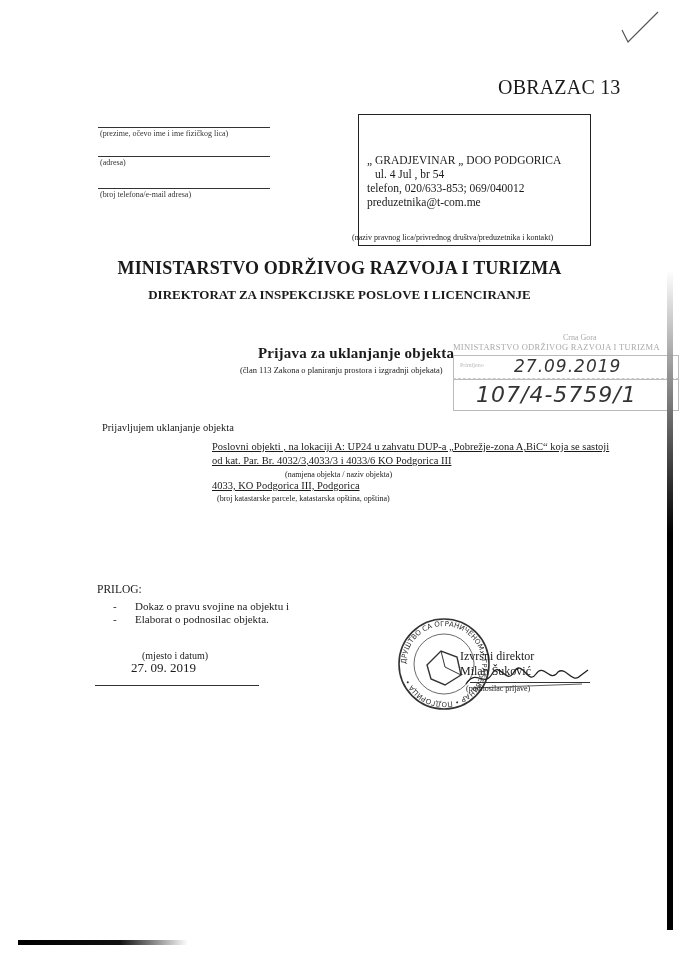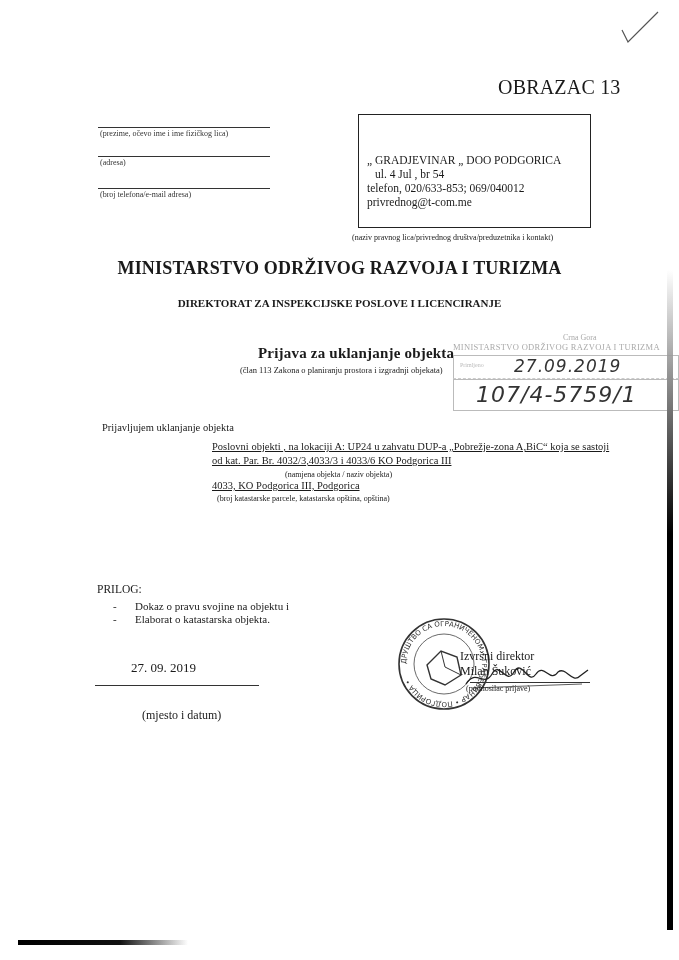--- a/index.html
+++ b/index.html
@@ -9,31 +9,31 @@
     font-family: "Liberation Serif", "DejaVu Serif", serif;
   }
   .abs { position: absolute; }
   .checkmark { left: 620px; top: 10px; width: 40px; height: 36px; }
   .form-no { left: 498px; top: 76px; font-size: 20px; letter-spacing: 0.2px; }
 
   .field-line { position: absolute; left: 98px; width: 172px; border-top: 1px solid #333; }
   .field-cap { position: absolute; left: 100px; font-size: 8px; color: #333; }
 
   .company-box {
-    left: 358px; top: 114px; width: 233px; height: 114px;
+    left: 358px; top: 114px; width: 233px; height: 132px;
     border: 1.5px solid #222; box-sizing: border-box;
   }
   .company-lines { position: absolute; left: 8px; top: 38px; font-size: 11.5px; line-height: 14px; }
   .company-lines div { white-space: nowrap; }
   .company-lines .indent { padding-left: 8px; }
   .company-cap { left: 352px; top: 233px; font-size: 8px; white-space: nowrap; }
 
   .ministry { left: 0; width: 679px; top: 258px; text-align: center; }
   .ministry .t1 { font-size: 18px; font-weight: bold; letter-spacing: 0.2px; }
-  .ministry .t2 { font-size: 11px; font-weight: bold; margin-top: 18px; }
+  .ministry .t2 { font-size: 13px; font-weight: bold; margin-top: 8px; }
 
   .title { left: 258px; top: 345px; font-size: 15px; font-weight: bold; letter-spacing: 0.2px; }
   .title-sub { left: 240px; top: 365px; font-size: 8.5px; white-space: nowrap; }
 
   .stamp-reg {
     left: 432px; top: 333px; width: 222px; height: 80px; margin-left: 21px;
   }
   .stamp-reg .hdr1 { position:absolute; left: 110px; top: 0; font-size: 8px; color: #aaa; }
   .stamp-reg .hdr2 { position:absolute; left: 0; top: 9px; font-size: 8.5px; color: #aaa; letter-spacing: 0.3px; white-space: nowrap; }
   .stamp-reg .row1 { position:absolute; left: 0; top: 22px; width: 224px; height: 22px; border: 1px solid #bbb; border-bottom: 1px dashed #ccc; }
@@ -50,21 +50,21 @@
   .parcel { left: 212px; top: 480px; font-size: 10.5px; text-decoration: underline; }
   .parcel-cap { left: 210px; top: 494px; font-size: 8px; padding-left: 7px; }
 
   .prilog { left: 97px; top: 583px; font-size: 11.5px; }
   .prilog-list { left: 113px; top: 600px; font-size: 11px; line-height: 13px; }
   .prilog-list .item { display: flex; }
   .prilog-list .dash { width: 22px; }
 
   .date-sign { left: 131px; top: 660px; font-size: 13px; text-align: center; }
   .date-line { left: 95px; top: 685px; width: 164px; border-top: 1px solid #333; }
-  .date-cap { left: 142px; top: 708px; font-size: 12px; }
+  .date-cap { left: 142px; top: 650px; font-size: 10px; }
 
   .seal { left: 397px; top: 617px; width: 94px; height: 94px; }
   .signer { left: 460px; top: 649px; font-size: 12px; line-height: 15px; }
   .sig-line { left: 470px; top: 682px; width: 120px; border-top: 1px solid #333; }
   .sig-scrawl { left: 462px; top: 662px; width: 130px; height: 30px; }
   .signer-cap { left: 466px; top: 684px; font-size: 8px; }
 
   .scan-right { left: 667px; top: 270px; width: 6px; height: 660px;
     background: linear-gradient(to bottom, rgba(0,0,0,0) 0%, #999 15%, #000 40%, #000 100%); }
   .scan-bottom { left: 18px; top: 940px; width: 170px; height: 5px;
@@ -90,21 +90,21 @@
 <div>
   <div class="field-line" style="top:188px;"></div>
   <div class="field-cap" style="top:190px;">(broj telefona/e-mail adresa)</div>
 </div>
 
 <div class="abs company-box">
   <div class="company-lines">
     <div>„ GRADJEVINAR „ DOO PODGORICA</div>
     <div class="indent">ul. 4 Jul  , br 54</div>
     <div>telefon, 020/633-853;  069/040012</div>
-    <div>privrednog@t-com.me</div>
+    <div>preduzetnika@t-com.me</div>
   </div>
 </div>
 <div class="abs company-cap">(naziv pravnog lica/privrednog društva/preduzetnika i kontakt)</div>
 
 <div class="abs ministry">
   <div class="t1">MINISTARSTVO ODRŽIVOG RAZVOJA I TURIZMA</div>
   <div class="t2">DIREKTORAT ZA INSPEKCIJSKE POSLOVE I LICENCIRANJE</div>
 </div>
 
 <div class="abs title">Prijava za uklanjanje objekta</div>
@@ -131,21 +131,21 @@
 <div class="abs parcel-cap">(broj katastarske parcele, katastarska opština, opština)</div>
 
 <div class="abs prilog">PRILOG:</div>
 <div class="abs prilog-list">
   <div class="item">
     <span class="dash">-</span>
     <span>Dokaz o pravu svojine na objektu i</span>
   </div>
   <div class="item">
     <span class="dash">-</span>
-    <span>Elaborat o katastarska objekta.</span>
+    <span>Elaborat o podnosilac objekta.</span>
   </div>
 </div>
 
 <div class="abs date-sign">27. 09. 2019</div>
 <div class="abs date-line"></div>
 <div class="abs date-cap">(mjesto i datum)</div>
 
 <svg class="abs seal" viewBox="0 0 94 94">
   <circle cx="47" cy="47" r="45" fill="none" stroke="#333" stroke-width="1.6"></circle>
   <circle cx="47" cy="47" r="30" fill="none" stroke="#444" stroke-width="0.8"></circle>

